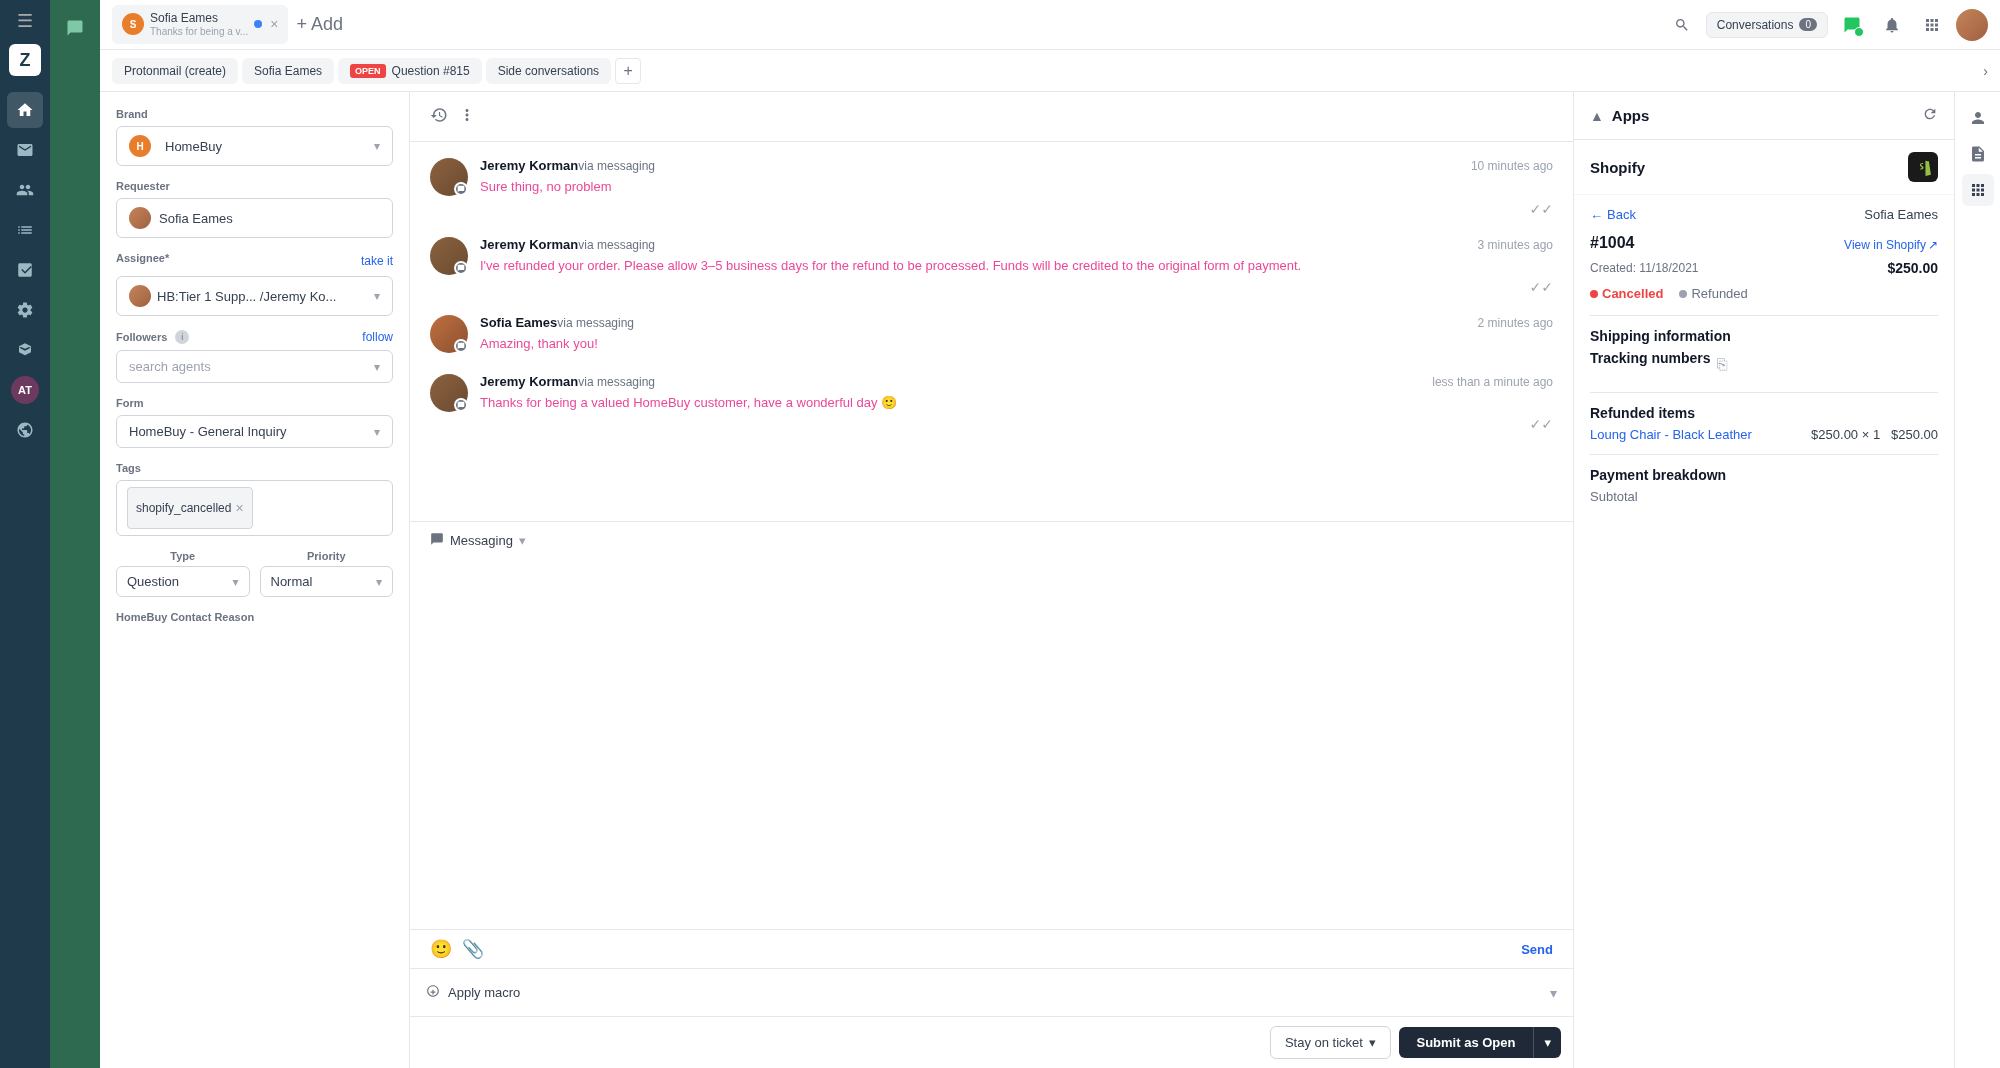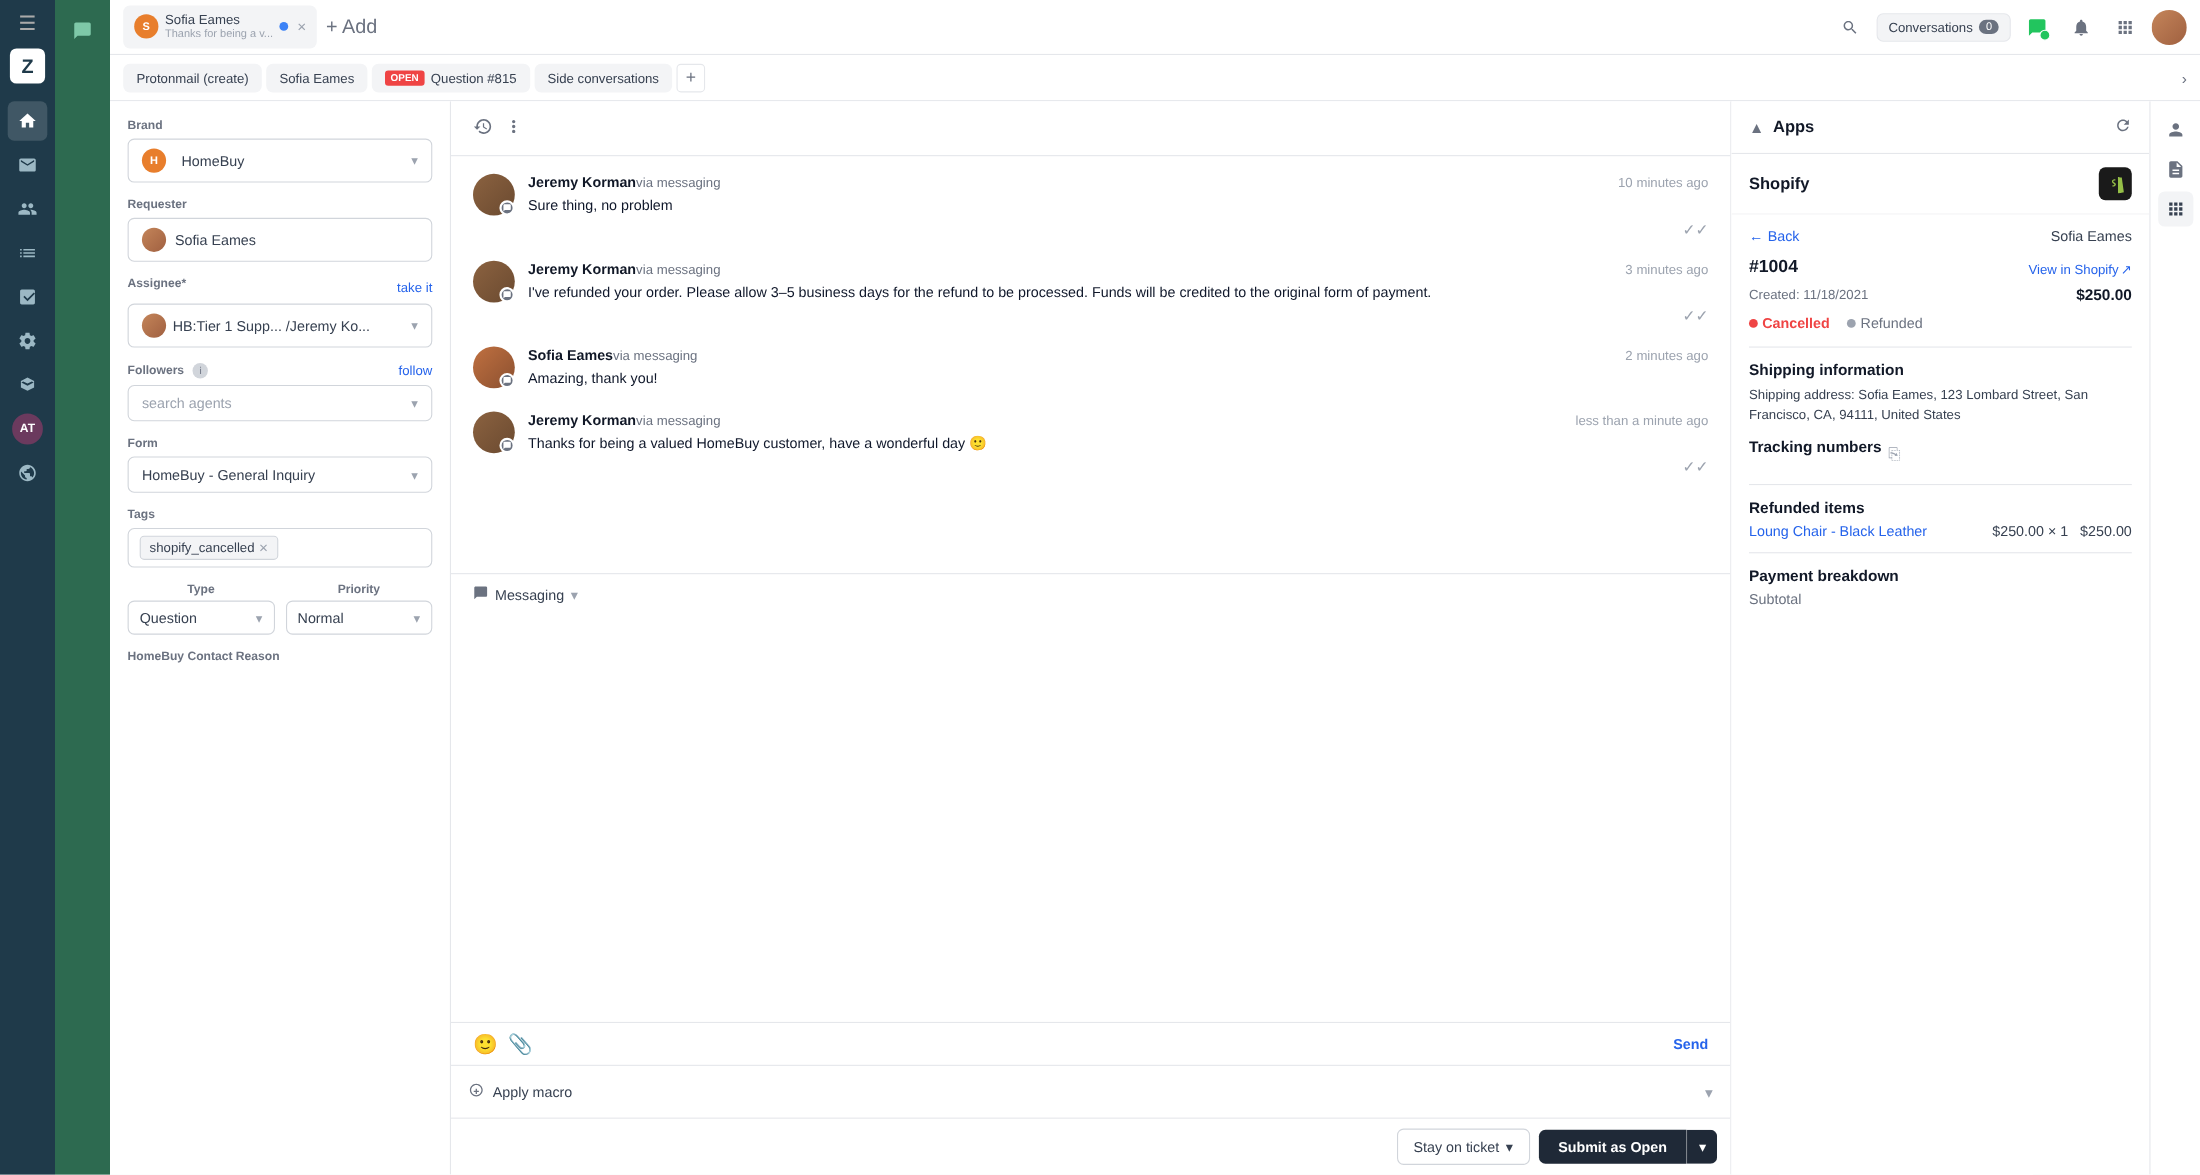--- a/index.html
+++ b/index.html
@@ -53,21 +53,21 @@
     .field-select { width: 100%; border: 1px solid #d1d5db; border-radius: 6px; padding: 8px 12px; font-size: 13px; color: #374151; display: flex; align-items: center; justify-content: space-between; cursor: pointer; background: white; margin-bottom: 14px; }
     .field-select .brand-icon { width: 22px; height: 22px; background: #e87e2c; border-radius: 50%; display: flex; align-items: center; justify-content: center; color: white; font-size: 10px; font-weight: 700; margin-right: 8px; }
     .field-select-inner { display: flex; align-items: center; gap: 6px; }
     .chevron-down { color: #9ca3af; font-size: 12px; }
     .requester-field { width: 100%; border: 1px solid #d1d5db; border-radius: 6px; padding: 8px 12px; font-size: 13px; color: #374151; display: flex; align-items: center; gap: 8px; margin-bottom: 14px; background: white; }
     .requester-avatar { width: 22px; height: 22px; border-radius: 50%; background: linear-gradient(135deg, #c4855a, #a06040); flex-shrink: 0; }
     .section-header-row { display: flex; align-items: center; justify-content: space-between; margin-bottom: 6px; }
     .link-blue { color: #2563eb; font-size: 12px; cursor: pointer; }
     .followers-field { width: 100%; border: 1px solid #d1d5db; border-radius: 6px; padding: 8px 12px; font-size: 13px; color: #9ca3af; display: flex; align-items: center; justify-content: space-between; cursor: pointer; background: white; margin-bottom: 14px; }
     .tags-container { border: 1px solid #d1d5db; border-radius: 6px; padding: 6px 10px; margin-bottom: 14px; display: flex; flex-wrap: wrap; gap: 4px; min-height: 36px; }
-    .tag-chip { background: #f3f4f6; border: 1px solid #d1d5db; border-radius: 4px; padding: 2px 8px; font-size: 12px; color: #374151; display: flex; align-items: center; gap: 4px; }
+    .tag-chip { background: #f3f4f6; border: 1px solid #d1d5db; border-radius: 4px; padding: 12px 8px; font-size: 12px; color: #374151; display: flex; align-items: center; gap: 4px; }
     .tag-x { color: #9ca3af; cursor: pointer; font-size: 14px; }
     .type-priority-row { display: flex; gap: 10px; margin-bottom: 14px; }
     .type-priority-row .field-half { flex: 1; }
     .field-half label { font-size: 11px; font-weight: 600; color: #6b7280; display: block; margin-bottom: 4px; text-align: center; }
     .select-box { width: 100%; border: 1px solid #d1d5db; border-radius: 6px; padding: 7px 10px; font-size: 13px; color: #374151; display: flex; align-items: center; justify-content: space-between; cursor: pointer; background: white; }
     .info-icon { display: inline-flex; align-items: center; justify-content: center; width: 14px; height: 14px; border-radius: 50%; background: #d1d5db; color: #6b7280; font-size: 9px; cursor: pointer; margin-left: 4px; }
 
     
     .conversation-area { flex: 1; display: flex; flex-direction: column; background: white; border-right: 1px solid #e5e7eb; overflow: hidden; }
     .conv-header { padding: 14px 20px; border-bottom: 1px solid #e5e7eb; display: flex; align-items: flex-start; justify-content: space-between; flex-shrink: 0; }
@@ -79,21 +79,21 @@
     .message-row { display: flex; gap: 12px; align-items: flex-start; }
     .msg-avatar { width: 38px; height: 38px; border-radius: 50%; flex-shrink: 0; position: relative; }
     .msg-avatar-agent { width: 38px; height: 38px; border-radius: 50%; background: linear-gradient(135deg, #8b6240, #6b4a30); }
     .msg-avatar-sofia { width: 38px; height: 38px; border-radius: 50%; background: linear-gradient(135deg, #c4855a, #a06040); }
     .msg-badge { position: absolute; bottom: 0; right: 0; width: 14px; height: 14px; border-radius: 50%; background: #6b7280; border: 2px solid white; display: flex; align-items: center; justify-content: center; }
     .msg-content { flex: 1; }
     .msg-meta { display: flex; align-items: baseline; gap: 0; margin-bottom: 4px; }
     .msg-name { font-size: 13px; font-weight: 600; color: #111827; }
     .msg-via { font-size: 12px; color: #6b7280; }
     .msg-time { font-size: 12px; color: #9ca3af; margin-left: auto; }
-    .msg-text { font-size: 13px; color: #0f172a; line-height: 1.5; }
+    .msg-text { font-size: 13px; color: #ec4899; line-height: 1.5; }
     .msg-check { text-align: right; color: #9ca3af; font-size: 14px; margin-top: 4px; }
     .conv-channel-bar { padding: 10px 20px; border-top: 1px solid #e5e7eb; display: flex; align-items: center; gap: 6px; flex-shrink: 0; cursor: pointer; }
     .channel-icon { color: #6b7280; font-size: 14px; }
     .channel-label { font-size: 13px; color: #374151; font-weight: 500; }
     .channel-chevron { color: #9ca3af; }
     .reply-area { flex: 1; min-height: 80px; padding: 12px 20px; }
     .reply-toolbar { padding: 8px 20px; border-top: 1px solid #e5e7eb; display: flex; align-items: center; gap: 10px; flex-shrink: 0; }
     .reply-icon { font-size: 18px; color: #6b7280; cursor: pointer; }
     .send-btn { margin-left: auto; color: #2563eb; font-size: 13px; font-weight: 600; cursor: pointer; }
     .macro-bar { height: 48px; background: white; border-top: 1px solid #e5e7eb; display: flex; align-items: center; padding: 0 16px; flex-shrink: 0; gap: 8px; cursor: pointer; }
@@ -541,21 +541,20 @@
               </div>
               <div class="status-refunded">
                 <span style="width:8px;height:8px;border-radius:50%;background:#9ca3af;display:inline-block;"></span>
                 <span>Refunded</span>
               </div>
             </div>
 
             <div class="divider"></div>
 
             <div class="section-title">Shipping information</div>
-            <div class="shipping-address">Shipping address: Sofia Eames, 123 Lombard Street, San Francisco, CA, 94111, United States</div>
 
             <div class="tracking-row">
               <span class="section-title" style="margin-bottom:12px;">Tracking numbers</span>
               <span class="copy-icon">⎘</span>
             </div>
 
             <div class="divider"></div>
 
             <div class="section-title">Refunded items</div>
             <div class="refunded-items">

